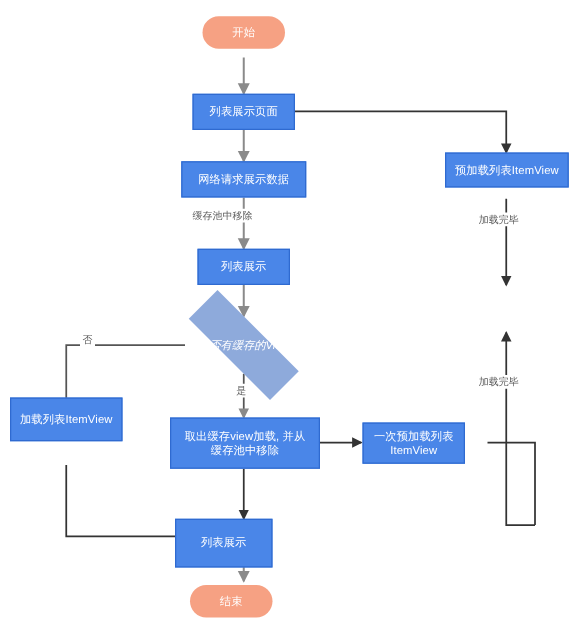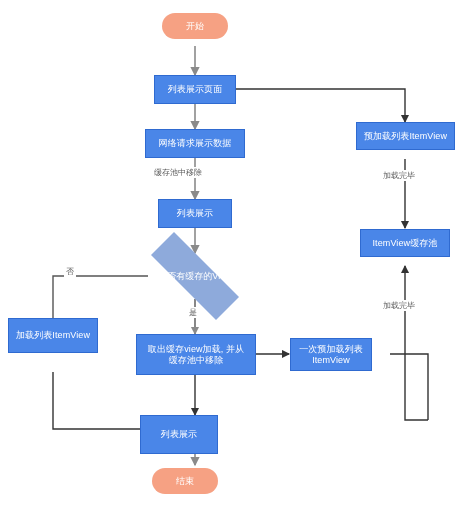--- a/index.html
+++ b/index.html
@@ -42,20 +42,21 @@
     background:#8eaadb;
     transform:rotate(45deg) scale(0.707);
     transform-origin:center center;
   }
   .decision-label{
     position:relative;
     color:#ffffff;
     font-size:9px;
     z-index:2;
     white-space:nowrap;
+    font-style:italic;
   }
   .edge-label{
     position:absolute;
     font-size:8px;
     color:#5a5a5a;
     background:#ffffff;
     padding:0 2px;
     white-space:nowrap;
     user-select:none;
   }
@@ -119,21 +120,20 @@
   <div class="node process" style="left:8px;top:318px;width:90px;height:35px;">加载列表ItemView</div>
 
   <div class="node process" style="left:136px;top:334px;width:120px;height:41px;">取出缓存view加载, 并从
 缓存池中移除</div>
 
   <div class="node process" style="left:290px;top:338px;width:82px;height:33px;">一次预加载列表
 ItemView</div>
 
   <div class="node process" style="left:356px;top:122px;width:99px;height:28px;text-align:right;">预加载列表ItemView</div>
 
-  <div class="node process" style="left:360px;top:229px;width:90px;height:28px;">ItemView缓存池</div>
 
   <div class="node process" style="left:140px;top:415px;width:78px;height:39px;">列表展示</div>
 
   <div class="node terminator" style="left:152px;top:468px;width:66px;height:26px;">结束</div>
 
   <div class="edge-label" style="left:152px;top:167px;">缓存池中移除</div>
 
   <div class="edge-label" style="left:64px;top:266px;">否</div>
 
   <div class="edge-label" style="left:187px;top:307px;">是</div>

